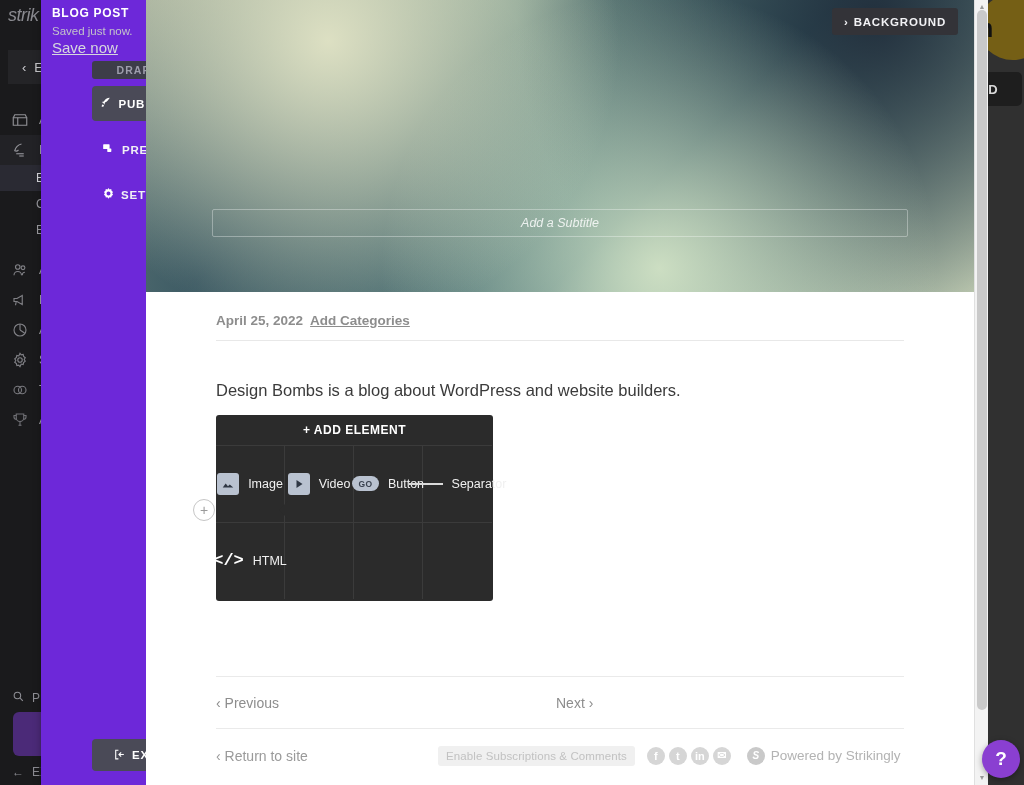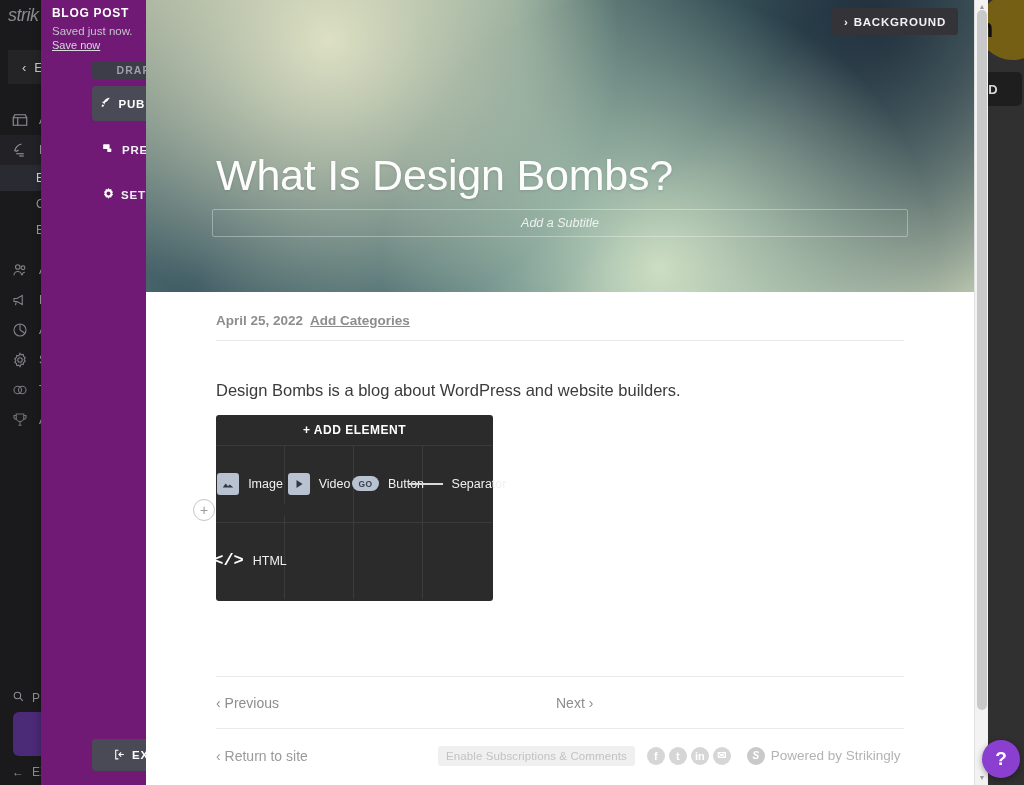--- a/index.html
+++ b/index.html
@@ -73,35 +73,35 @@
   }
   .sb-exit-ghost {
     position: absolute; left: 12px; top: 765px;
     display: flex; align-items: center; gap: 8px;
     font-size: 12px; color: #8b8b91;
   }
 
   
   .edpanel {
     position: absolute; left: 41px; top: 0; width: 105px; height: 785px;
-    background: #701a75;
+    background: #6d28d9;
     box-shadow: 2px 0 9px rgba(0,0,0,.45);
     color: #e8e8ec;
   }
   .ed-title {
     position: absolute; left: 11px; top: 6px;
     font-size: 12px; font-weight: bold; letter-spacing: .7px; color: #fff;
   }
   .ed-saved {
     position: absolute; left: 11px; top: 25px;
     font-size: 11.5px; color: #c3c3ca;
   }
   .ed-savenow {
     position: absolute; left: 11px; top: 39px;
-    font-size: 11px; color: #d7d7de; text-decoration: underline;
+    font-size: 15px; color: #d7d7de; text-decoration: underline;
   }
   .ed-draft {
     position: absolute; left: 51px; top: 61px; width: 90px; height: 18px;
     background: #3d3d49; border-radius: 3px;
     display: flex; align-items: center; justify-content: center;
     font-size: 10.5px; font-weight: bold; letter-spacing: 1.1px; color: #9e9eac;
   }
   .ed-publish {
     position: absolute; left: 51px; top: 86px; width: 90px; height: 35px;
     background: #4a4a57; border-radius: 4px;
@@ -465,21 +465,20 @@
     </div>
   </div>
 
   <div class="canvas">
 
     <div class="hero">
       <div class="hero-bg-btn">
         <span>›</span>
         <span>BACKGROUND</span>
       </div>
-      <div class="hero-title">What Is Design Bombs?</div>
       <div class="hero-subtitle">Add a Subtitle</div>
     </div>
 
     <div class="body-wrap">
 
       <div class="meta-row">
         <span>April 25, 2022</span>
         <span class="meta-cats">Add Categories</span>
       </div>
 

